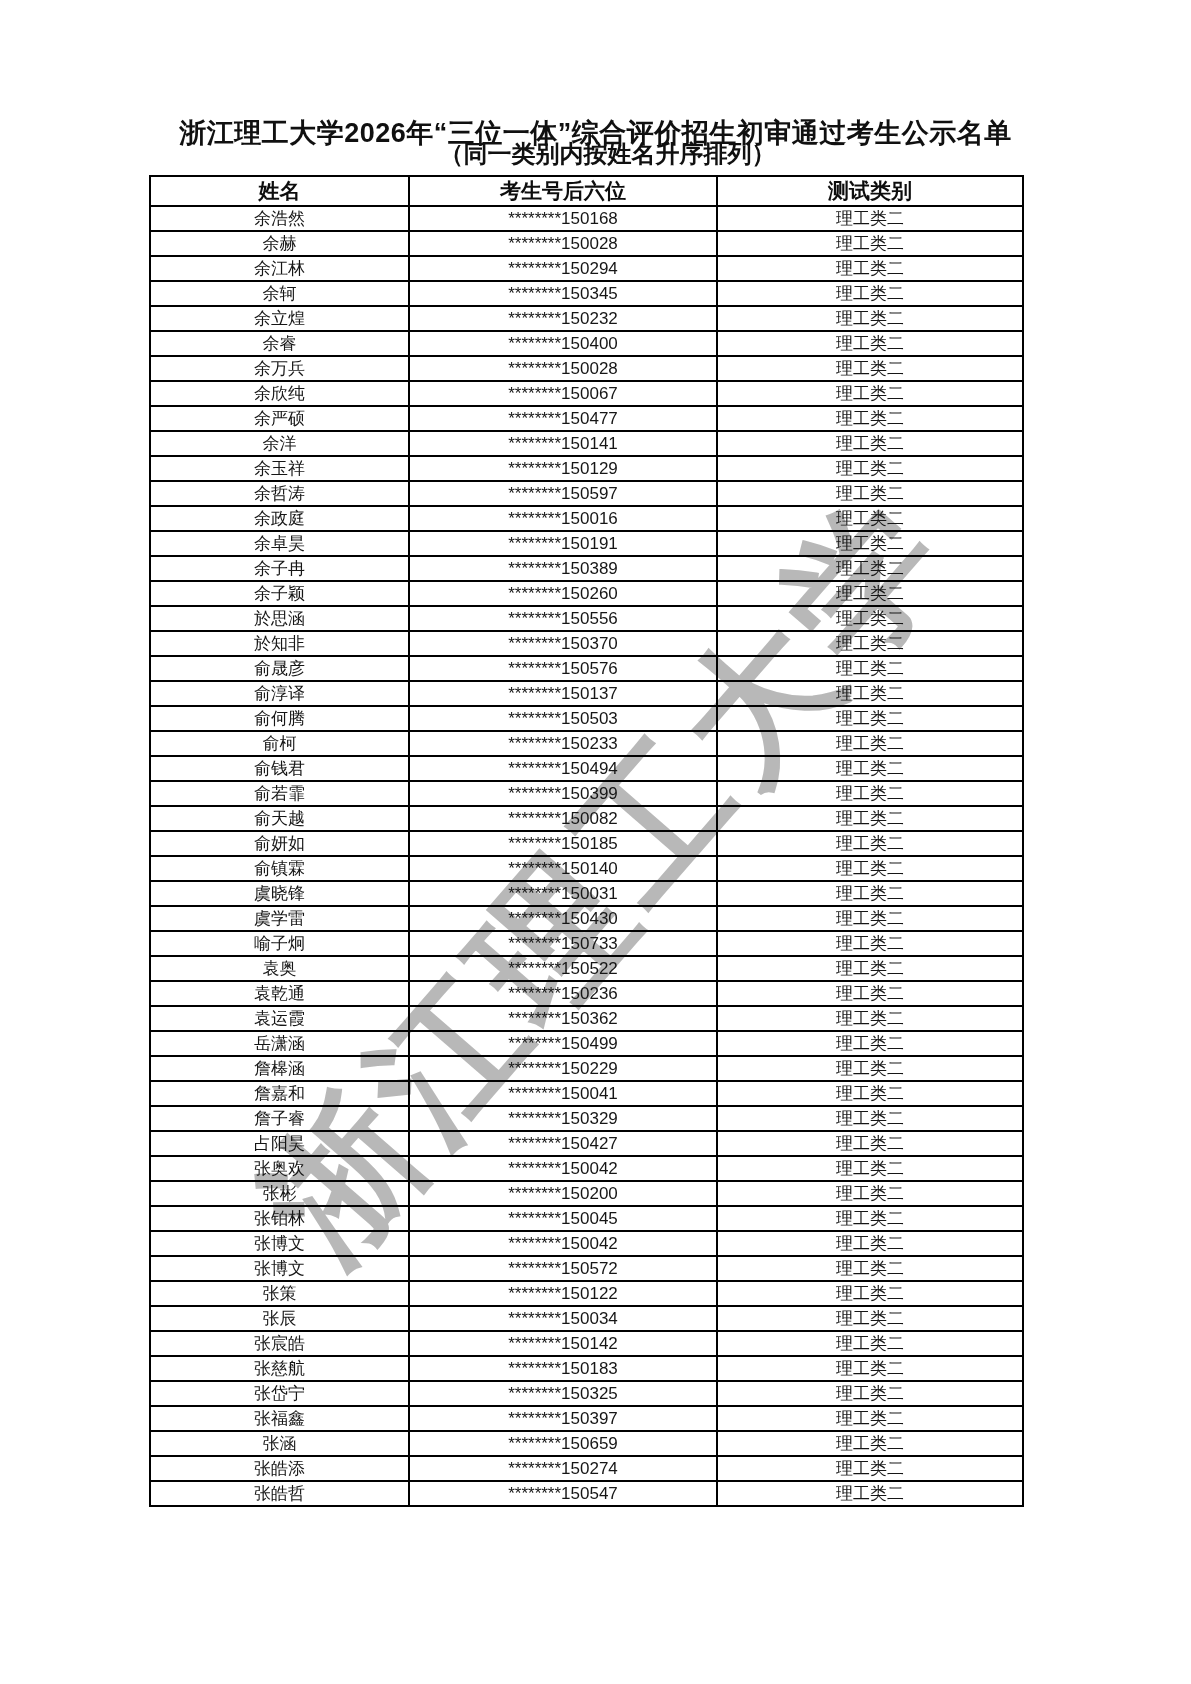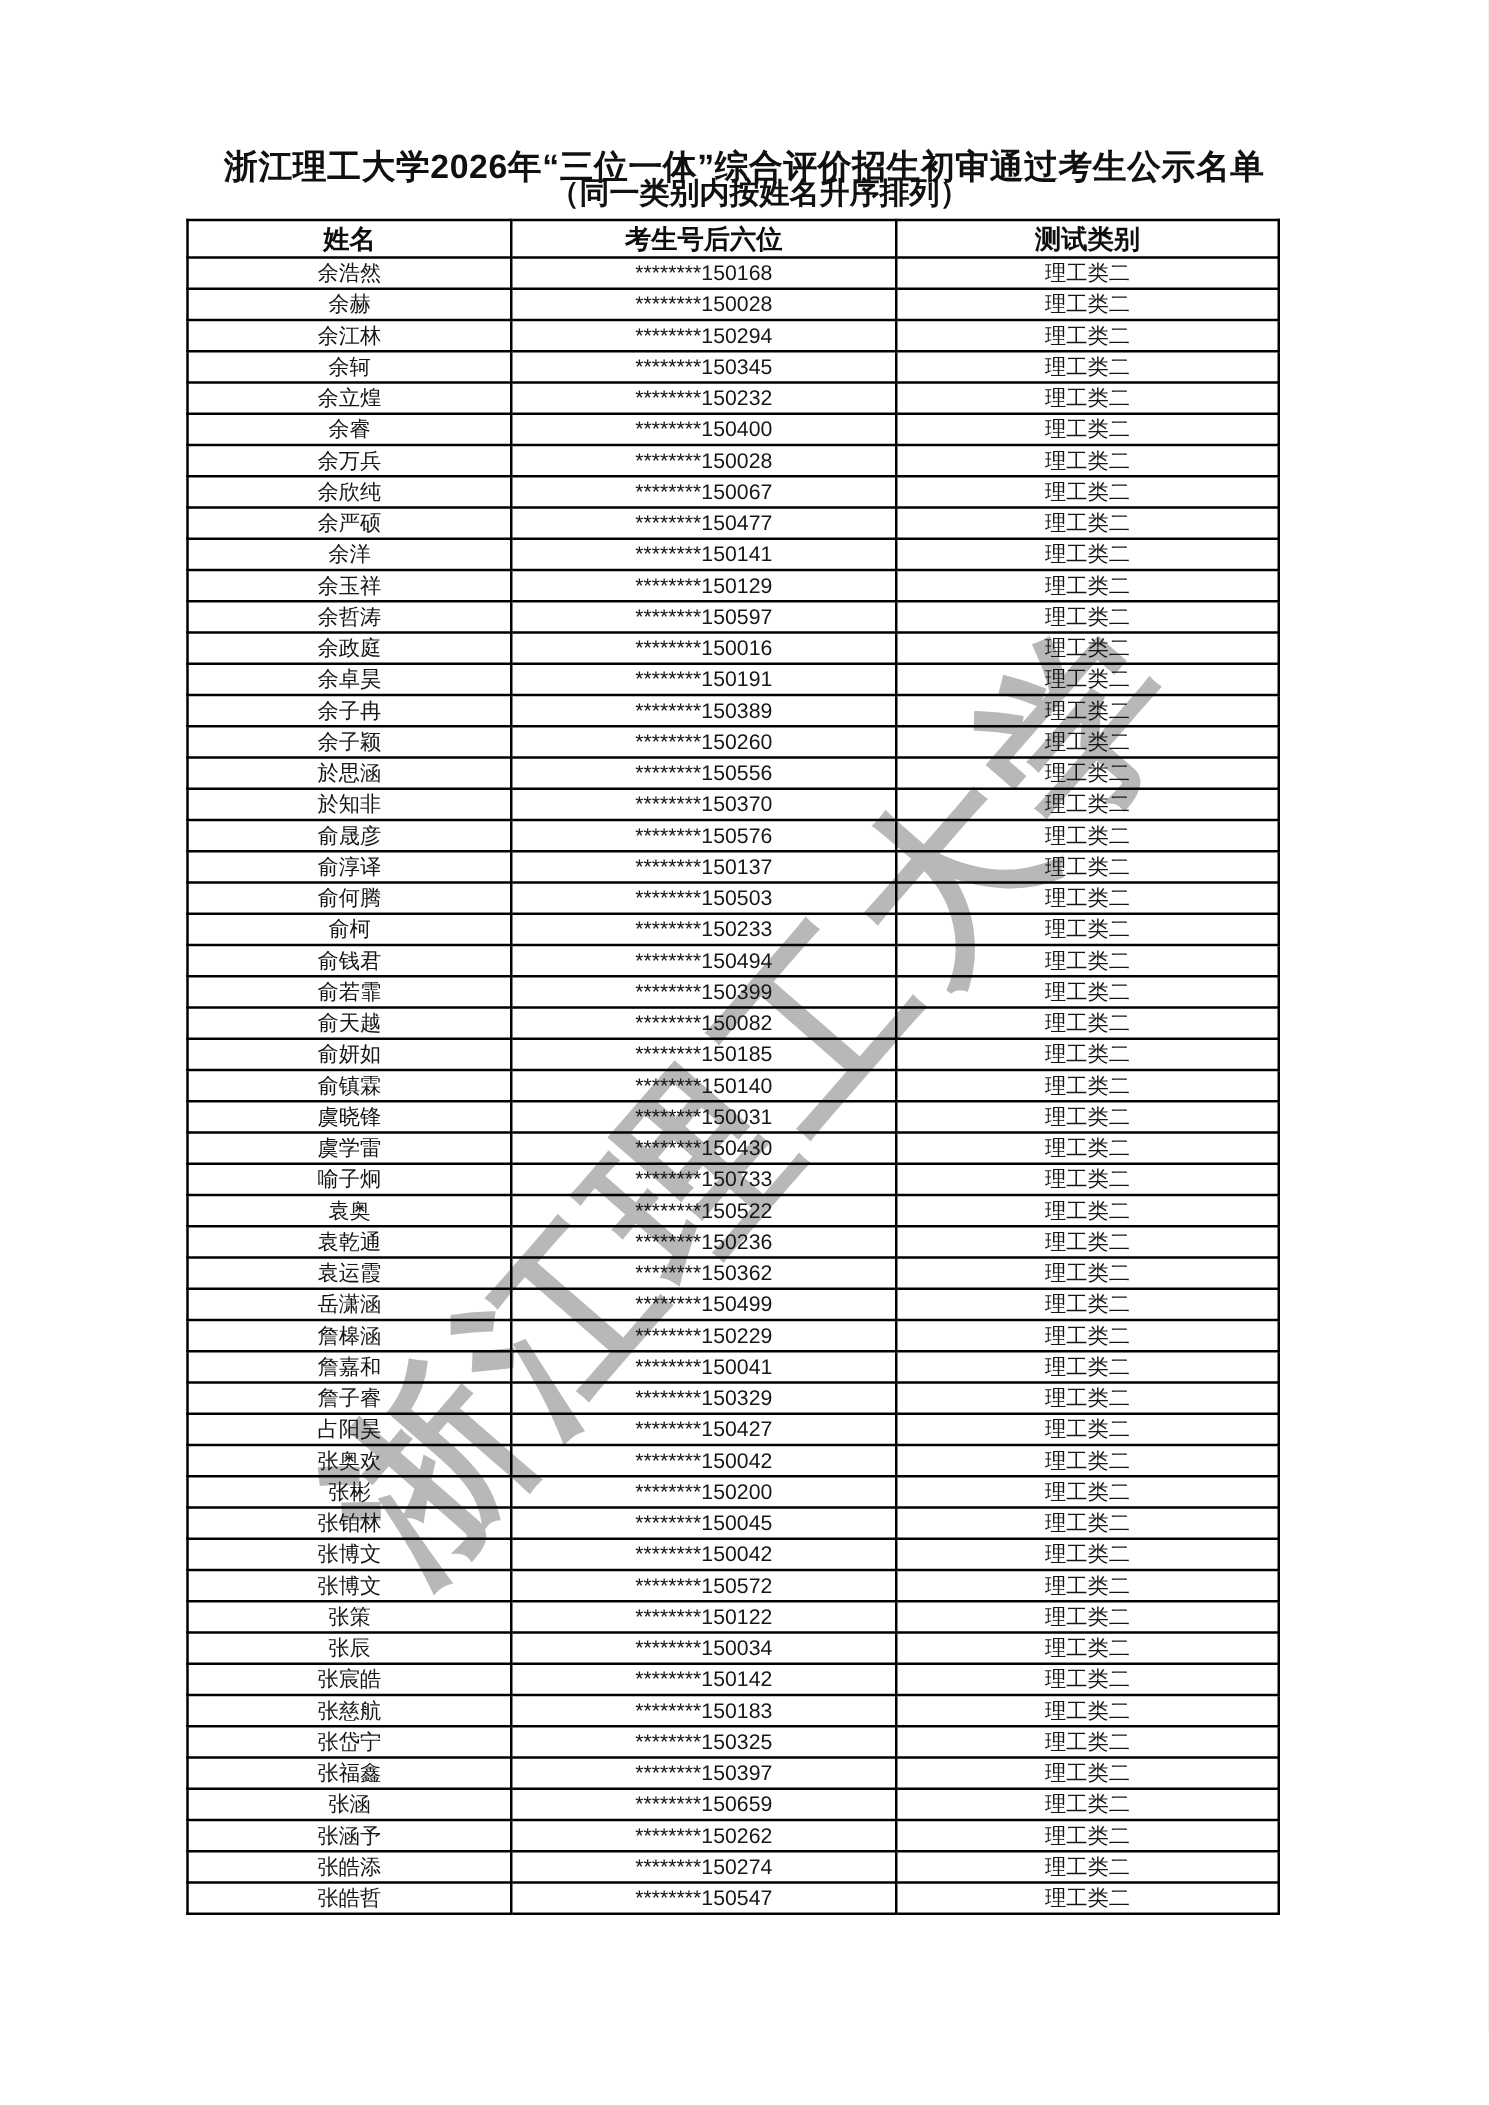--- a/index.html
+++ b/index.html
@@ -356,25 +356,20 @@
       <td>张福鑫</td>
       <td>********150397</td>
       <td>理工类二</td>
     </tr>
         <tr>
       <td>张涵</td>
       <td>********150659</td>
       <td>理工类二</td>
     </tr>
         <tr>
-      <td>张涵予</td>
-      <td>********150262</td>
-      <td>理工类二</td>
-    </tr>
-        <tr>
       <td>张皓添</td>
       <td>********150274</td>
       <td>理工类二</td>
     </tr>
         <tr>
       <td>张皓哲</td>
       <td>********150547</td>
       <td>理工类二</td>
     </tr>
       </tbody>

